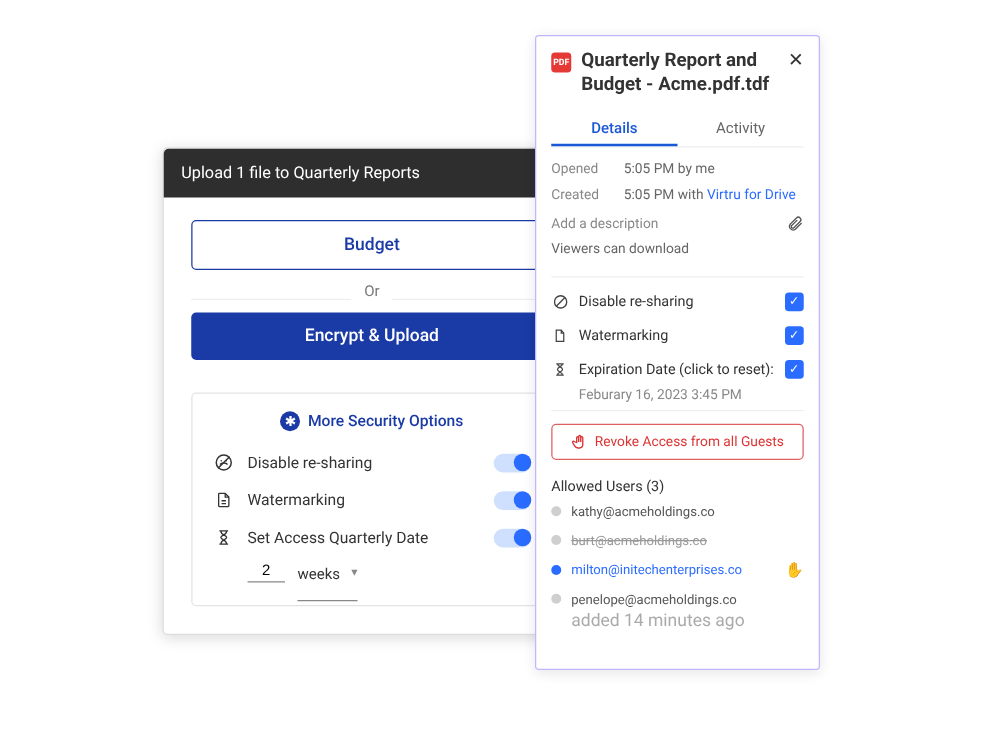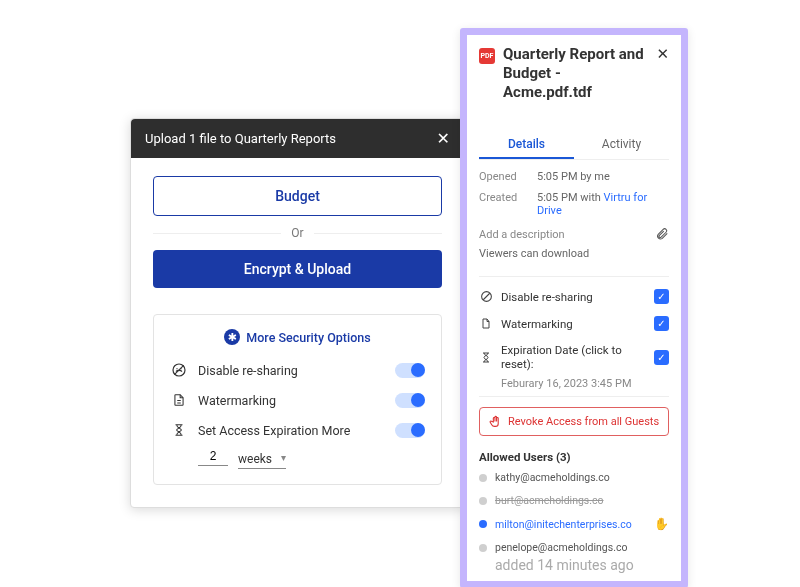--- a/index.html
+++ b/index.html
@@ -4,60 +4,60 @@
 <style>
   *{box-sizing:border-box;margin:0;padding:0}
   body{font-family:-apple-system,BlinkMacSystemFont,"Segoe UI",Roboto,Arial,sans-serif;width:800px;height:587px;background:#fff;font-size:13px;color:#333;position:relative;overflow:hidden}
   
   .upload-dialog{position:absolute;left:130px;top:118px;width:335px;border:1px solid #ddd;border-radius:4px;box-shadow:0 2px 12px rgba(0,0,0,.15);background:#fff}
   .dlg-header{background:#2e2e2e;color:#fff;display:flex;align-items:center;justify-content:space-between;padding:10px 14px;border-top-left-radius:4px;border-top-right-radius:4px;font-size:13px}
   .dlg-header .close{color:#fff;cursor:pointer;font-size:16px}
   .dlg-body{padding:18px 22px 22px}
   .btn{display:block;width:100%;text-align:center;border-radius:4px;padding:11px 0;font-size:14px;font-weight:500;cursor:pointer}
   .btn-outline{border:1.5px solid #1a3aa6;color:#1a3aa6;background:#fff}
-  .or-row{display:flex;align-items:center;margin:10px 0;gap:10px;color:#777;font-size:12px}
+  .or-row{display:flex;align-items:flex-end;margin:10px 0;gap:10px;color:#777;font-size:12px}
   .or-row hr{flex:1;border:none;border-top:1px solid #eee}
   .btn-solid{border:none;background:#1a3aa6;color:#fff}
   .sec-box{margin-top:26px;border:1px solid #e3e3e3;border-radius:4px;padding:14px 16px 18px}
   .sec-head{display:flex;align-items:center;justify-content:center;gap:6px;color:#1a3aa6;font-size:12.5px;font-weight:500;margin-bottom:10px}
   .gear{width:16px;height:16px;border-radius:50%;background:#1a3aa6;display:inline-flex;align-items:center;justify-content:center;color:#fff;font-size:11px}
   .opt{display:flex;align-items:center;gap:10px;font-size:12.5px;padding:7px 0}
   .opt .ic{width:18px;display:flex;justify-content:center;color:#444}
   .opt .lbl{flex:1}
   .toggle{width:30px;height:15px;border-radius:10px;background:#cfe0ff;position:relative;cursor:pointer}
   .toggle::after{content:"";position:absolute;width:14px;height:14px;border-radius:50%;background:#2a6cff;top:.5px;right:0}
   .exp-row{display:flex;align-items:flex-end;gap:10px;margin:4px 0 0 28px;font-size:12px}
   .under{border:none;border-bottom:1px solid #888;background:transparent;width:30px;text-align:center;font-size:12px;padding:0 0 2px}
-  .under-sel{border:none;border-bottom:1px solid #888;background:transparent;font-size:12px;padding:0 14px 2px 0;position:relative}
+  .under-sel{border:none;border-bottom:1px solid #888;background:transparent;font-size:12px;padding:0 14px 14px 0;position:relative}
   .sel-wrap{position:relative}
   .sel-wrap::after{content:"▾";position:absolute;right:0;top:0;color:#888;font-size:10px}
   
-  .details-panel{position:absolute;left:460px;top:28px;width:228px;background:#fff;border:7px solid #c4b5fd;box-shadow:0 2px 10px rgba(0,0,0,.1);border-radius:3px;padding:10px 0 8px}
+  .details-panel{position:absolute;left:428px;top:28px;width:228px;background:#fff;border:1px solid #c4b5fd;box-shadow:0 2px 10px rgba(0,0,0,.1);border-radius:3px;padding:10px 0 30px}
   .dp-head{display:flex;align-items:flex-start;gap:8px;padding:0 12px 8px}
   .pdf-badge{width:16px;height:16px;background:#e53935;border-radius:3px;color:#fff;font-size:7px;font-weight:700;display:flex;align-items:center;justify-content:center;margin-top:3px}
   .dp-title{flex:1;font-size:15px;font-weight:700;line-height:1.25}
   .close14{cursor:pointer;color:#333;font-size:15px}
-  .tabs{display:flex;border-bottom:1px solid #eee;margin:22px 12px 0}
+  .tabs{display:flex;border-bottom:1px solid #eee;margin:4px 12px 0}
   .tab{flex:1;text-align:center;font-size:12px;color:#666;padding:6px 0;cursor:pointer}
   .tab.active{color:#1a57d6;border-bottom:2px solid #1a57d6;font-weight:500}
   .meta{padding:6px 12px 10px;font-size:11px;color:#666}
   .mrow{display:flex;gap:10px;padding:4px 0}
   .mrow .k{width:48px;color:#888}
   .mrow .v{flex:1}
   .link{color:#2a6cff}
   .desc{display:flex;align-items:center;justify-content:space-between;padding:6px 0 4px;color:#888}
   .clip{color:#555;font-size:13px}
   .sep{border:none;border-top:1px solid #eee;margin:6px 12px}
   .chk-row{display:flex;align-items:center;gap:8px;padding:6px 12px;font-size:11.5px;color:#333}
   .chk-row .ic{width:14px;color:#555;display:flex;justify-content:center}
   .chk-row .lbl{flex:1}
   .chk{width:15px;height:15px;border-radius:3px;background:#2a6cff;display:flex;align-items:center;justify-content:center;color:#fff;font-size:10px;cursor:pointer}
   .exp-date{font-size:11px;color:#888;margin:0 12px 4px 34px}
   .revoke-btn{margin:10px 12px 6px;border:1px solid #e06060;border-radius:4px;padding:7px 0;text-align:center;display:flex;align-items:flex-end;justify-content:center;gap:6px;font-size:11px;color:#d33;cursor:pointer;background:#fff}
-  .allowed-head{font-size:11.5px;font-weight:700;padding:8px 12px 2px}
+  .allowed-head{font-size:11.5px;font-weight:400;padding:8px 12px 2px}
   .user-row{display:flex;align-items:center;gap:8px;padding:5px 12px;font-size:10.5px;color:#555}
   .dot{width:8px;height:8px;border-radius:50%;background:#cfcfcf;flex-shrink:0}
   .dot.blue{background:#2a6cff}
   .user-row .mail{flex:1}
   .strike{text-decoration:line-through;color:#999}
   .active-blue{color:#2a6cff}
   .added{font-size:14px;color:#aaa;margin-left:28px;margin-top:-2px}
   .hand{color:#d33;font-size:12px}
   svg{display:block}
 </style>
@@ -106,21 +106,21 @@
         <span class="lbl">Watermarking</span>
         <span class="toggle"></span>
       </div>
 
       <div class="opt">
         <span class="ic">
           <svg width="14" height="16" viewBox="0 0 24 24" fill="none" stroke="#333" stroke-width="1.8">
               <path d="M6 3h12M6 21h12M8 3c0 6 8 6 8 9s-8 3-8 9M16 3c0 6-8 6-8 9s8 3 8 9"></path>
             </svg>
         </span>
-        <span class="lbl">Set Access Expiration More</span>
+        <span class="lbl">Set Access Quarterly Date</span>
         <span class="toggle"></span>
       </div>
 
       <div class="exp-row">
         <input class="under" value="2" style="">
         <span class="sel-wrap"><span class="under-sel">weeks</span></span>
       </div>
     </div>
   </div>
 </div>

